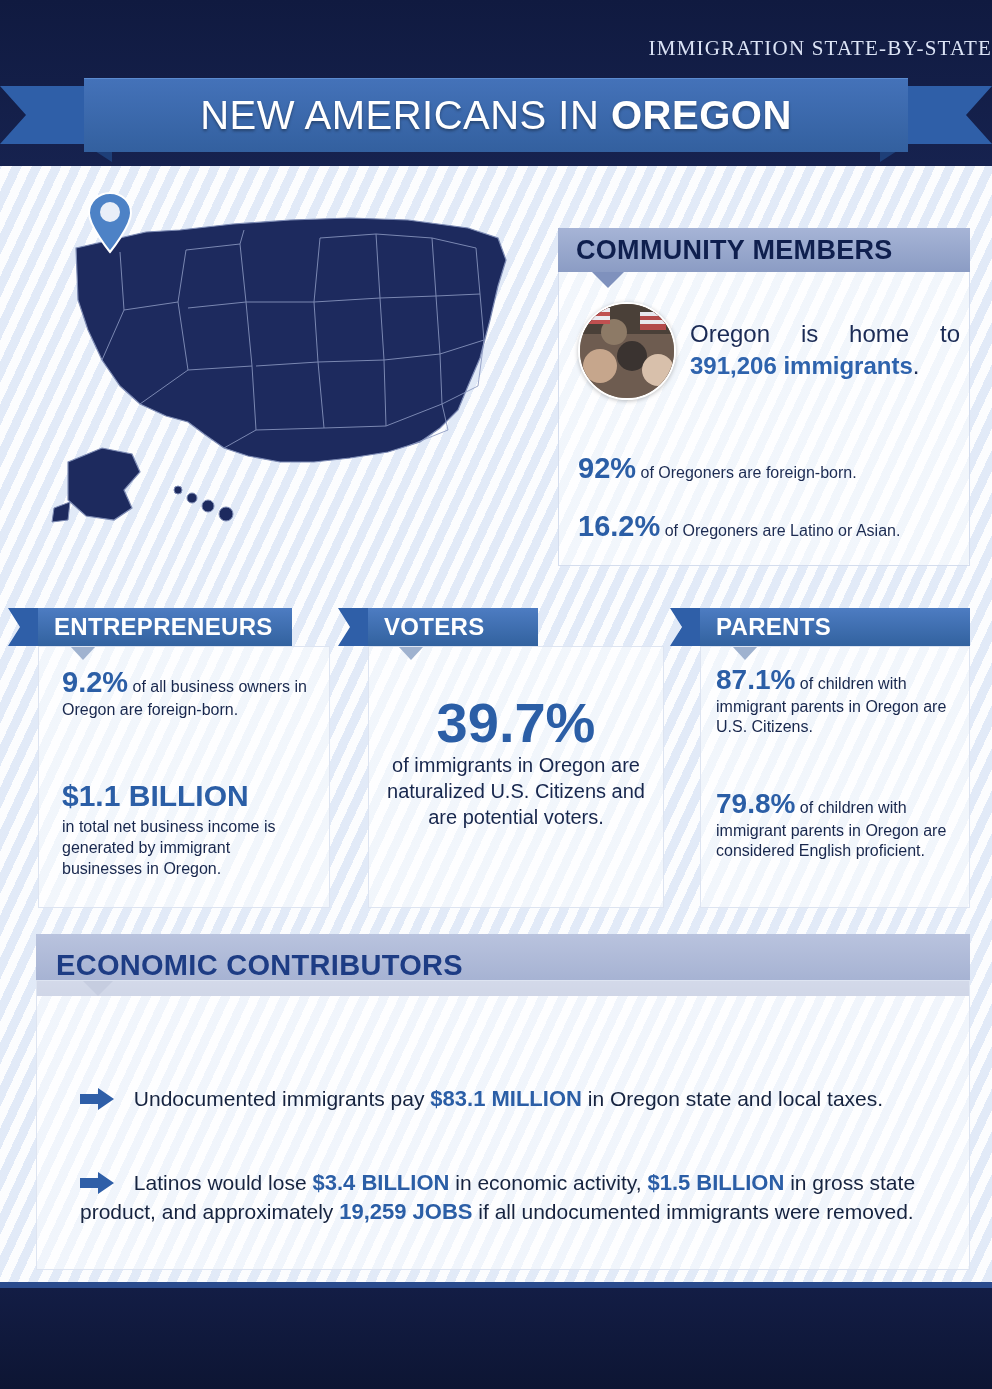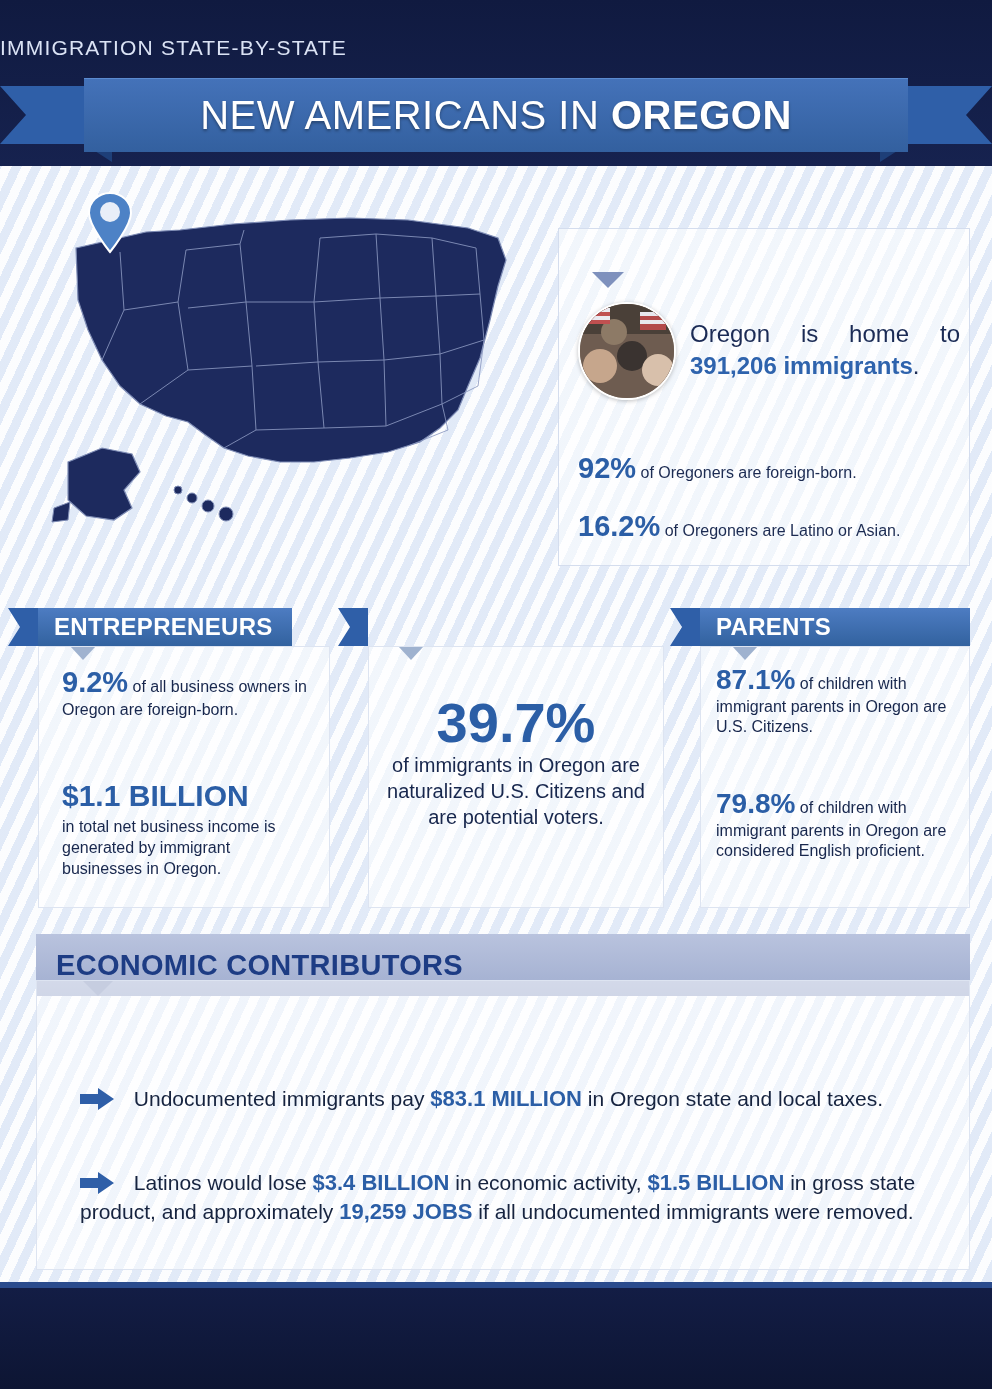--- a/index.html
+++ b/index.html
@@ -20,25 +20,25 @@
 
   
   .header {
     position: absolute; top: 0; left: 0; width: 992px; height: 166px;
     background: #111c44;
     background: linear-gradient(180deg,#101a40 0%,#16224f 100%);
     overflow: hidden;
   }
   .header-eyebrow {
     position: absolute; top: 36px; left: 0; width: 992px;
-    text-align: left;
+    text-align: right;
     color: #dbe3f5;
     font-size: 21px;
     letter-spacing: 1.2px;
-    font-family: Liberation Sans, sans-serif;
+    font-family: Liberation Serif, serif;
   }
   .ribbon-wrap { position: absolute; top: 78px; left: 0; width: 992px; height: 74px; }
   .ribbon-tail-l, .ribbon-tail-r {
     position: absolute; top: 8px; width: 86px; height: 58px;
     background: #2f5fa8;
   }
   .ribbon-tail-l { left: 0; clip-path: polygon(0 0, 100% 0, 100% 100%, 0 100%, 26px 50%); }
   .ribbon-tail-r { right: 0; clip-path: polygon(0 0, 100% 0, calc(100% - 26px) 50%, 100% 100%, 0 100%); }
   .ribbon-fold-l, .ribbon-fold-r {
     position: absolute; top: 66px; width: 28px; height: 18px; background:#1e3f78;
@@ -253,20 +253,23 @@
     </svg>
     <div class="map-pin">
       <svg width="44" height="62" viewBox="0 0 44 62">
         <path d="M22,1 C10,1 1,10 1,21 C1,34 22,60 22,60 C22,60 43,34 43,21 C43,10 34,1 22,1 Z" fill="#4d82c6" stroke="#ffffff" stroke-width="2"></path>
         <circle cx="22" cy="20" r="10" fill="#e9eef8"></circle>
       </svg>
     </div>
   </div>
 
   <div class="cm-panel"></div>
+  <div class="cm-head">
+    <h2>COMMUNITY MEMBERS</h2>
+  </div>
   <div class="cm-notch"></div>
 
   <div class="cm-photo">
     <svg width="98" height="98" viewBox="0 0 98 98">
       <rect width="98" height="98" fill="#6e5c50"></rect>
       <rect x="0" y="0" width="98" height="30" fill="#4a4038"></rect>
       <circle cx="20" cy="62" r="17" fill="#c6a68c"></circle>
       <circle cx="52" cy="52" r="15" fill="#3a3330"></circle>
       <circle cx="78" cy="66" r="16" fill="#d8c0ab"></circle>
       <circle cx="34" cy="28" r="13" fill="#8d7a66"></circle>
@@ -297,20 +300,23 @@
   <div class="col-notch" id="ent-notch"></div>
   <div class="col-body" id="ent-body"></div>
   <div class="ent-b1">
     <span class="pct">9.2%</span><span> of all business owners in Oregon are foreign-born.</span>
   </div>
   <div class="ent-b2">
     <span class="big">$1.1 BILLION</span><span>in total net business income is generated by immigrant businesses in Oregon.</span>
   </div>
 
   <div class="col-tail left" id="vot-tail"></div>
+  <div class="col-head" id="vot-head">
+    <h3>VOTERS</h3>
+  </div>
   <div class="col-notch" id="vot-notch"></div>
   <div class="col-body" id="vot-body"></div>
   <div class="vot-big">39.7%</div>
   <div class="vot-txt">of immigrants in Oregon are naturalized U.S. Citizens and are potential voters.</div>
 
   <div class="col-tail left" id="par-tail"></div>
   <div class="col-head" id="par-head">
     <h3>PARENTS</h3>
   </div>
   <div class="col-notch" id="par-notch"></div>

